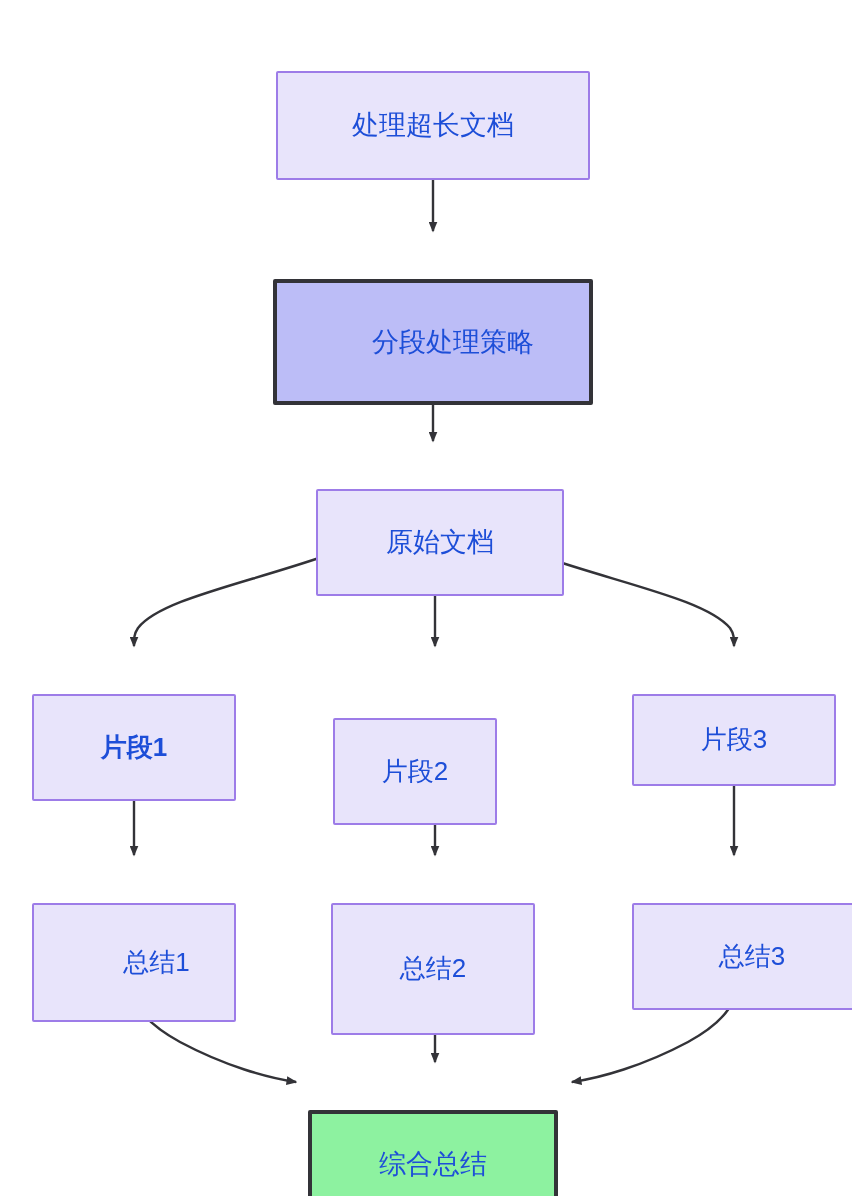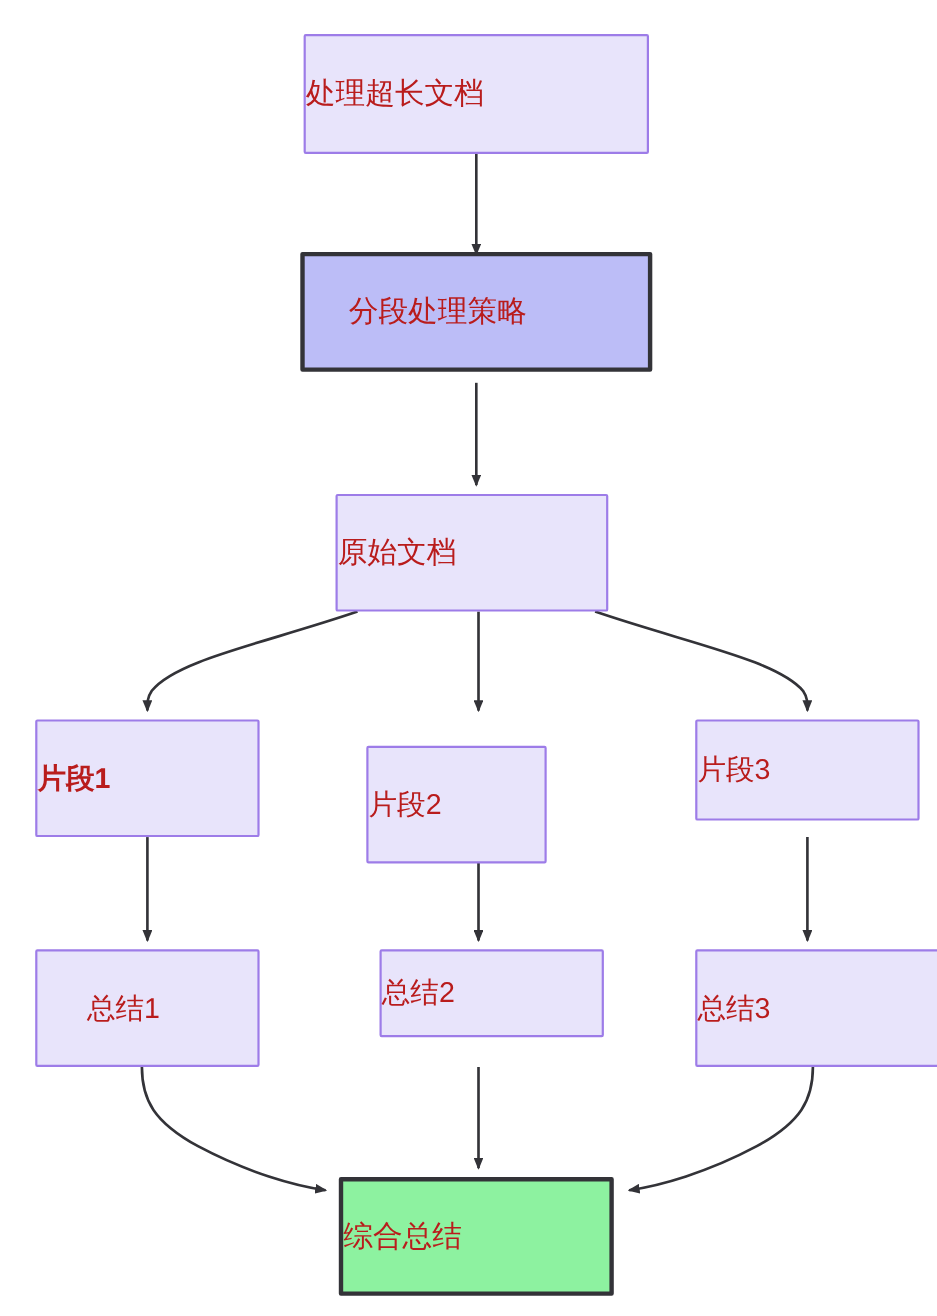--- a/index.html
+++ b/index.html
@@ -23,25 +23,26 @@
     left: 0;
     top: 0;
     width: 852px;
     height: 1196px;
   }
   .node {
     position: absolute;
     box-sizing: border-box;
     display: flex;
     align-items: center;
-    justify-content: flex-start;
+    justify-content: center;
     text-align: center;
-    color: #b91c1c;
+    color: #1d4ed8;
     line-height: 1.2;
     white-space: nowrap;
+    margin-top: 40px;
   }
   .node-normal {
     background: #e8e4fb;
     border: 2px solid #9d7ce8;
     border-radius: 2px;
     font-size: 27px;
   }
   .node-strategy {
     background: #bcbdf7;
     border: 4px solid #333338;
@@ -90,45 +91,45 @@
 
     <path d="M435,970 L435,1062" fill="none" stroke="#333338" stroke-width="2.4" marker-end="url(#arrowhead)"></path>
 
     <path d="M739,970 C739,1000 728,1020 688,1042 C643,1066 600,1078 572,1082" fill="none" stroke="#333338" stroke-width="2.4" marker-end="url(#arrowhead)"></path>
   </svg>
 
   <div class="node node-normal" style="left:276px; top:31px; width:314px; height:109px;">
     <span>处理超长文档</span>
   </div>
 
-  <div class="node node-strategy" style="left:273px; top:229px; width:320px; height:109px;padding-left:40px;">
+  <div class="node node-strategy" style="left:273px; top:239px; width:320px; height:126px;padding-left:40px;">
     <span>分段处理策略</span>
   </div>
 
-  <div class="node node-normal" style="left:305px; top:449px; width:248px; height:107px;">
+  <div class="node node-normal" style="left:316px; top:449px; width:248px; height:107px;">
     <span>原始文档</span>
   </div>
 
   <div class="node node-normal node-small" style="left:32px; top:654px; width:204px; height:107px;font-weight:bold;">
     <span>片段1</span>
   </div>
 
   <div class="node node-normal node-small" style="left:333px; top:678px; width:164px; height:107px;">
     <span>片段2</span>
   </div>
 
   <div class="node node-normal node-small" style="left:632px; top:654px; width:204px; height:92px;">
     <span>片段3</span>
   </div>
 
-  <div class="node node-normal node-small" style="left:32px; top:863px; width:204px; height:107px;padding-left:45px;">
+  <div class="node node-normal node-small" style="left:32px; top:863px; width:204px; height:119px;padding-left:45px;">
     <span>总结1</span>
   </div>
 
-  <div class="node node-normal node-small" style="left:345px; top:863px; width:204px; height:80px;">
+  <div class="node node-normal node-small" style="left:331px; top:863px; width:204px; height:132px;">
     <span>总结2</span>
   </div>
 
   <div class="node node-normal node-small" style="left:632px; top:863px; width:240px; height:107px;">
     <span>总结3</span>
   </div>
 
   <div class="node node-final" style="left:308px; top:1070px; width:250px; height:108px;">
     <span>综合总结</span>
   </div>

